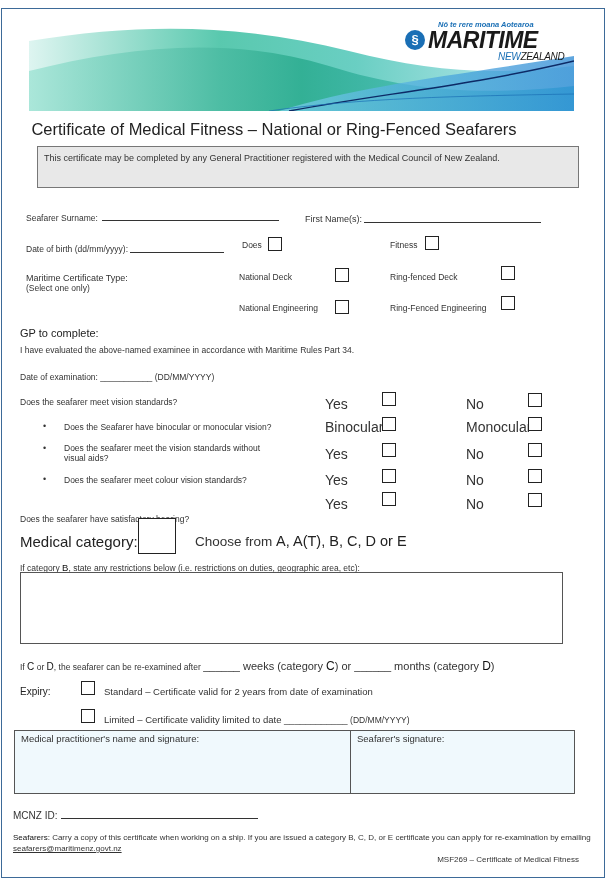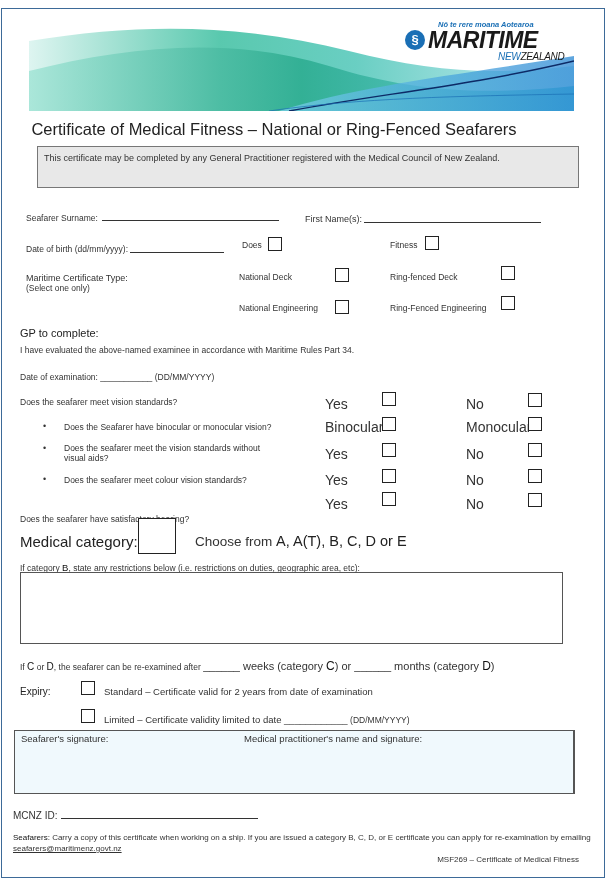--- a/index.html
+++ b/index.html
@@ -163,22 +163,22 @@
 <div class="cb" style="left:81px;top:681px;"></div>
 <div class="abs" style="left:104px;top:686px;font-size:9.5px;color:#333;white-space:nowrap;">Standard – Certificate valid for 2 years from date of examination</div>
 <div class="cb" style="left:81px;top:709px;"></div>
 <div class="abs" style="left:104px;top:714px;font-size:9.5px;color:#333;white-space:nowrap;">
   <span>Limited – Certificate validity limited to date</span>
   <span>____________</span>
   <span style="font-size:8.5px;">(DD/MM/YYYY)</span>
 </div>
 
 <div class="sigrow">
+  <div class="sigcell left"><span>Medical practitioner's name and signature:</span></div>
   <div class="sigcell right"><span>Seafarer's signature:</span></div>
-  <div class="sigcell left"><span>Medical practitioner's name and signature:</span></div>
 </div>
 
 <div class="abs" style="left:13px;top:810px;font-size:10px;color:#333;">MCNZ ID:</div>
 <div class="uline" style="left:61px;top:818px;width:197px;"></div>
 
 <div class="footnote">
   <span style="color:#111;">Seafarers:</span><span> Carry a copy of this certificate when working on a ship. If you are issued a category B, C, D, or E certificate you can apply for re-examination by emailing </span><a>seafarers@maritimenz.govt.nz</a>
 </div>
 <div class="formref">MSF269 – Certificate of Medical Fitness</div>
 

